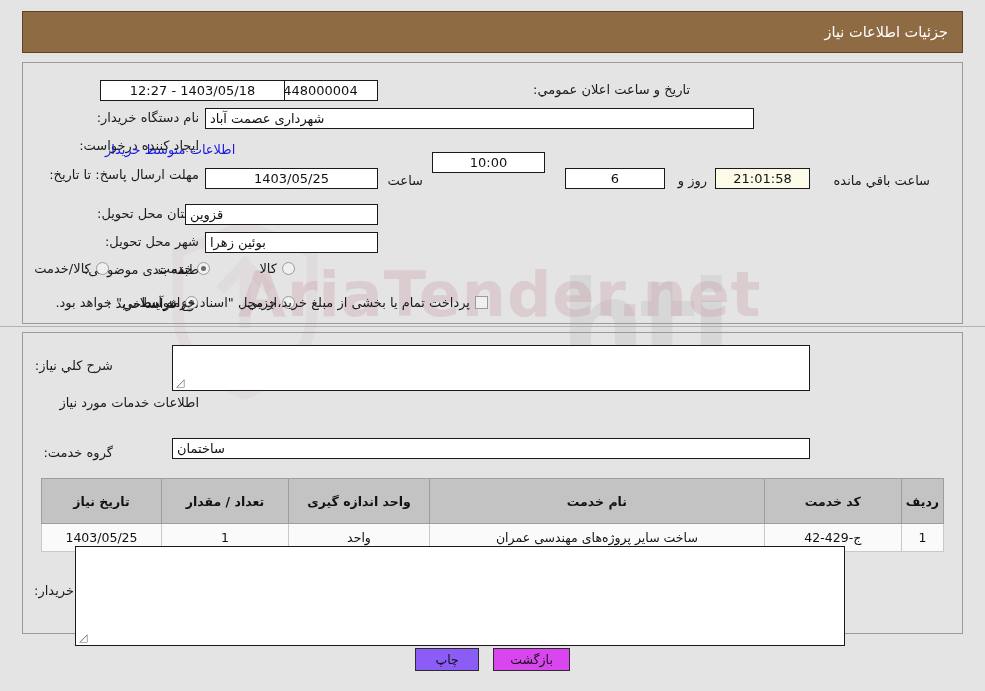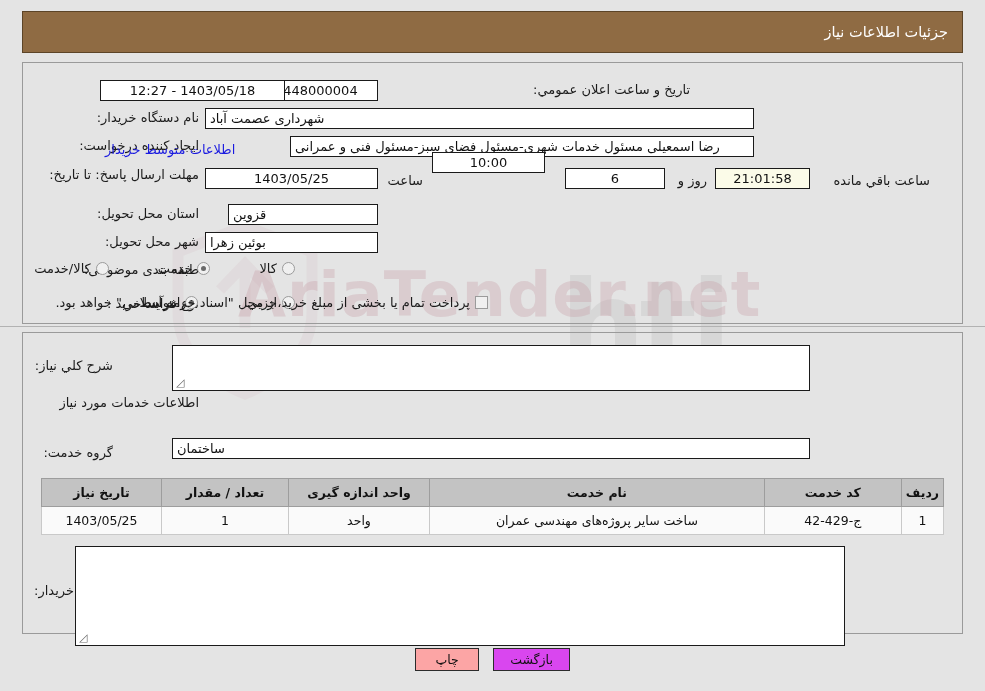--- a/index.html
+++ b/index.html
@@ -96,37 +96,37 @@
   .section-title { position: absolute; font-size: 13px; color: #1b1b1b; }
 
   
   table.tbl {
     position: absolute; left: 41px; top: 478px; width: 903px;
     border-collapse: collapse; z-index: 2; background: #fff;
   }
   table.tbl th {
     background: #c3c3c3; border: 1px solid #9d9d9d;
     font-size: 12.5px; font-weight: bold; color: #111;
-    height: 28px; padding: 2px 4px; text-align: center;
+    height: 45px; padding: 2px 4px; text-align: center;
   }
   table.tbl td {
     background: #fafafa; border: 1px solid #c9c9c9;
     font-size: 12.5px; color: #111; height: 28px;
     padding: 2px 4px; text-align: center;
   }
 
   
   .btnbar { position: absolute; left: 0; top: 648px; width: 985px;
             display: flex; justify-content: center; gap: 14px; z-index: 3; }
   .btn {
     font-size: 12.5px; color: #111; border: 1px solid #2b2b2b;
     padding: 3px 16px; cursor: pointer; min-width: 64px; text-align: center;
   }
   .btn-back  { background: #d946ef; }
-  .btn-print { background: #fca5a5; }
+  .btn-print { background: #8b5cf6; }
 </style>
 </head>
 <body>
 
 <div class="page">
 
   <div class="watermark">
     <svg class="wm-shield" width="150" height="180" viewBox="0 0 150 180">
       <path d="M75 6 L142 32 V92 C142 132 110 160 75 174 C40 160 8 132 8 92 V32 Z" fill="none" stroke="rgba(196,150,160,0.35)" stroke-width="11"></path>
       <path d="M75 44 L75 108 M50 70 L75 44 L100 70" fill="none" stroke="rgba(196,150,160,0.35)" stroke-width="11"></path>
@@ -152,21 +152,20 @@
   <div class="fld center" style="position:absolute; right:700px; left:99px; top:80px; width:185px; z-index:4;">1403/05/18 - 12:27</div>
 
   <div class="row" style="right:786px; top:110px; z-index:4;">
     <span class="lbl">نام دستگاه خریدار:</span>
   </div>
   <div class="fld right" style="position:absolute; right:231px; left:205px; top:108px; z-index:4;">شهرداری عصمت آباد</div>
 
   <div class="row" style="right:786px; top:138px; z-index:4;">
     <span class="lbl">ایجاد کننده درخواست:</span>
   </div>
-  <div class="fld right" style="position:absolute; right:231px; left:290px; top:136px; z-index:4;">رضا اسمعیلی مسئول خدمات شهری-مسئول فضای سبز-مسئول فنی و عمرانی</div>
   <div style="position:absolute; left:105px; top:139px; z-index:4;">
     <span class="link">اطلاعات متوسط خریدار</span>
   </div>
 
   <div class="row" style="right:786px; top:164px; z-index:4; width:150px; display:block;">
     <span class="lbl2">مهلت ارسال پاسخ: تا تاریخ:</span>
   </div>
   <div class="fld center" style="position:absolute; right:607px; top:168px; width:173px; z-index:4;">1403/05/25</div>
   <div style="position:absolute; right:562px; top:170px; z-index:4;">
     <span class="lbl">ساعت</span>
@@ -177,21 +176,21 @@
     <span class="lbl">روز و</span>
   </div>
   <div class="fld timer" style="position:absolute; right:175px; top:168px; width:95px; z-index:4;">21:01:58</div>
   <div style="position:absolute; right:55px; top:170px; z-index:4;">
     <span class="lbl">ساعت باقي مانده</span>
   </div>
 
   <div class="row" style="right:786px; top:206px; z-index:4;justify-content:flex-end;">
     <span class="lbl">استان محل تحویل:</span>
   </div>
-  <div class="fld right" style="position:absolute; right:607px; top:204px; width:150px; z-index:4;">قزوین</div>
+  <div class="fld right" style="position:absolute; right:607px; top:204px; width:193px; z-index:4;">قزوین</div>
 
   <div class="row" style="right:786px; top:234px; z-index:4;">
     <span class="lbl">شهر محل تحویل:</span>
   </div>
   <div class="fld right" style="position:absolute; right:607px; top:232px; width:173px; z-index:4;">بوئین زهرا</div>
 
   <div class="row" style="right:786px; top:262px; z-index:4;">
     <span class="lbl">طبقه بندی موضوعی:</span>
   </div>
   <div class="radio-grp" style="position:absolute; right:690px; top:261px; z-index:4;">

